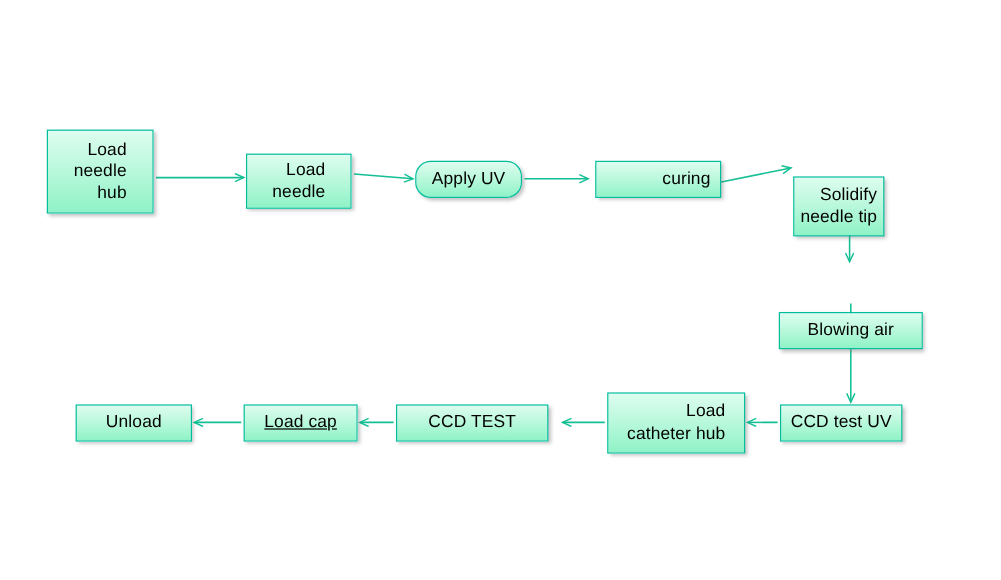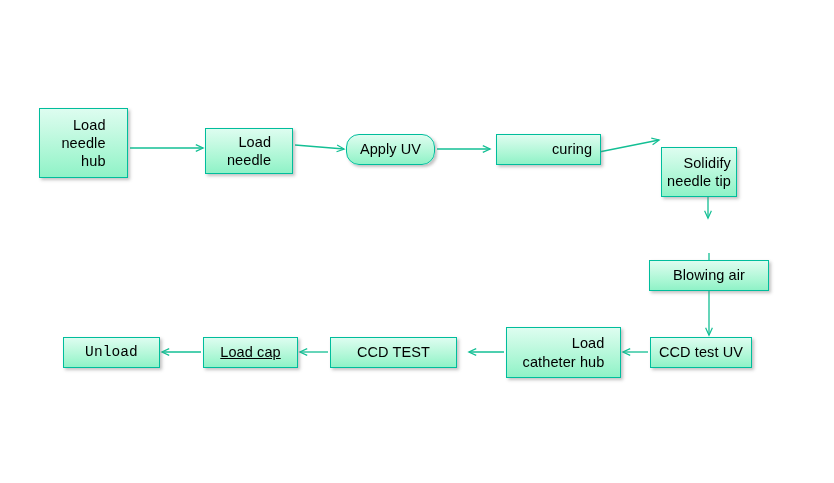--- a/index.html
+++ b/index.html
@@ -100,17 +100,17 @@
       <div class="node" style="left: 506px; top: 327px; width: 115px; height: 51px;">
         <span>Load
 catheter hub</span>
       </div>
       <div class="node" style="left: 330px; top: 337px; width: 127px; height: 31px;">
         <span>CCD TEST</span>
       </div>
       <div class="node" style="left: 203px; top: 337px; width: 95px; height: 31px; text-decoration: underline;">
         <span>Load cap</span>
       </div>
-      <div class="node" style="left: 63px; top: 337px; width: 97px; height: 31px; font-family: Liberation Mono, monospace;">
+      <div class="node" style="left: 63px; top: 337px; width: 97px; height: 31px;">
         <span>Unload</span>
       </div>
     </div>
 </div>
 
 </body></html>

